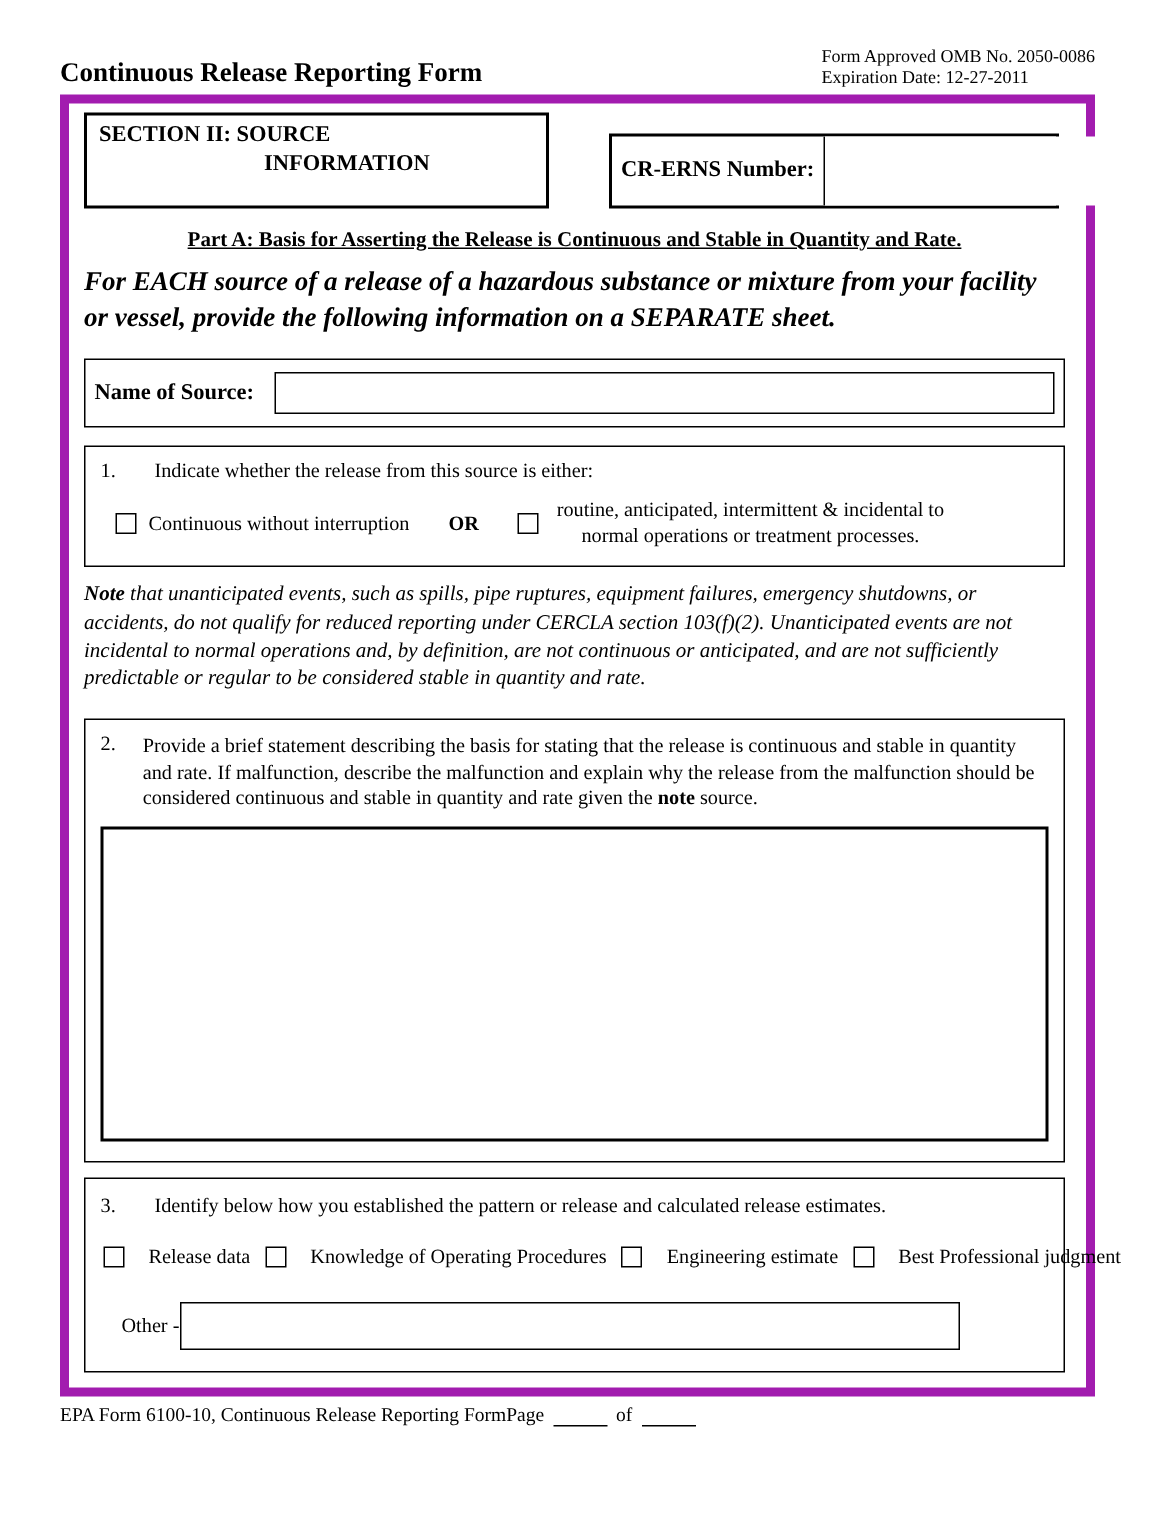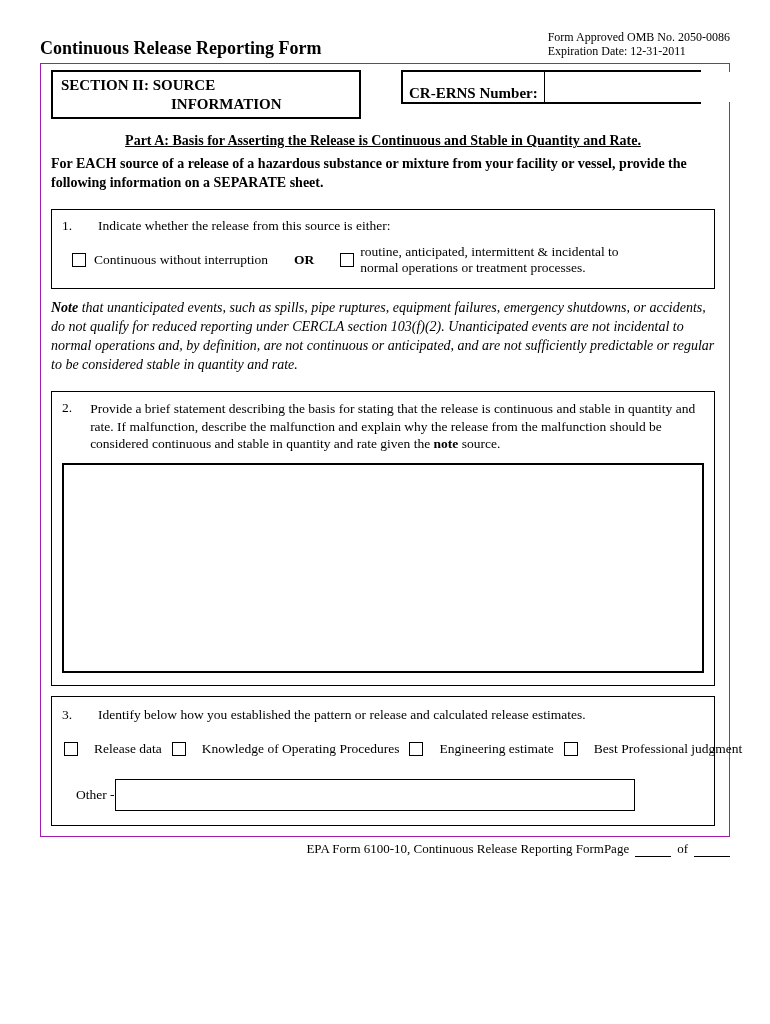--- a/index.html
+++ b/index.html
@@ -20,45 +20,45 @@
   .form-title {
     font-size: 18px;
     font-weight: bold;
   }
   .approval-block {
     font-size: 12px;
     line-height: 1.2;
     text-align: left;
   }
   .outer-frame {
-    border: 1px solid #a21caf;
+    border: 6px solid #a21caf;
     padding: 6px 14px 10px 10px;
   }
   .header-boxes {
     display: flex;
     gap: 40px;
     margin-bottom: 14px;
   }
   .section-box {
     border: 2px solid #000;
     padding: 4px 8px;
     width: 310px;
   }
   .section-label {
     font-weight: bold;
     font-size: 15px;
     line-height: 1.25;
   }
   .crerns-box {
     border: 2px solid #000;
     display: flex;
-    align-items: flex-end;
+    align-items: center;
     width: 300px;
-    height: 34px;
-    margin-top: 0;
+    height: 50px;
+    margin-top: 14px;
   }
   .crerns-label {
     font-weight: bold;
     font-size: 15px;
     padding: 0 6px;
     white-space: nowrap;
   }
   .crerns-input {
     border: none;
     border-left: 1px solid #000;
@@ -69,22 +69,23 @@
     font-size: 14px;
   }
   .part-a {
     font-weight: bold;
     text-decoration: underline;
     font-size: 14px;
     margin-bottom: 6px;
     text-align: center;
   }
   .instruction-italic {
-    font-weight: bold;
-    font-size: 14px;
+    font-style: italic;
+    font-weight: bold;
+    font-size: 18px;
     line-height: 1.35;
     margin-bottom: 16px;
   }
   .source-row {
     border: 1px solid #000;
     display: flex;
     align-items: center;
     padding: 8px 6px;
     margin-bottom: 12px;
   }
@@ -113,20 +114,21 @@
     margin-bottom: 10px;
     font-size: 13.5px;
   }
   .q-num { width: 18px; }
   .choice-row {
     display: flex;
     align-items: center;
     font-size: 13.5px;
     gap: 8px;
     padding-left: 10px;
+    text-align: center;
   }
   .cb {
     width: 14px;
     height: 14px;
     border: 1px solid #000;
     flex-shrink: 0;
     display: inline-block;
   }
   .or-label {
     font-weight: bold;
@@ -187,21 +189,21 @@
     border: 1px solid #000;
     height: 32px;
     flex: 1;
     max-width: 520px;
     font-family: inherit;
     font-size: 14px;
     padding: 0 4px;
   }
   .footer-row {
     display: flex;
-    justify-content: flex-end;
+    justify-content: flex-start;
     align-items: flex-end;
     font-size: 13px;
     margin-top: 4px;
   }
   .page-block {
     display: flex;
     align-items: flex-end;
     gap: 6px;
   }
   .page-slot {
@@ -211,40 +213,44 @@
     height: 14px;
   }
 </style>
 </head>
 <body>
 
 <div class="top-row">
   <div class="form-title">Continuous Release Reporting Form</div>
   <div class="approval-block">
     <div>Form Approved OMB No. 2050-0086</div>
-    <div>Expiration Date:  12-31-2011</div>
+    <div>Expiration Date:  12-27-2011</div>
   </div>
 </div>
 
 <div class="outer-frame">
 
   <div class="header-boxes">
     <div class="section-box">
       <div class="section-label">SECTION II:  SOURCE</div>
       <div class="section-label" style="padding-left:110px">INFORMATION</div>
     </div>
     <div class="crerns-box">
       <span class="crerns-label">CR-ERNS Number:</span>
       <input class="crerns-input" type="text" style="">
     </div>
   </div>
 
   <div class="part-a">Part A:  Basis for Asserting the Release is Continuous and Stable in Quantity and Rate.</div>
   <div class="instruction-italic">For EACH source of a release of a hazardous substance or mixture from your facility or vessel, provide the following information on a SEPARATE sheet.</div>
 
+  <div class="source-row">
+    <span class="source-label">Name of Source:</span>
+    <input class="source-input" type="text" style="">
+  </div>
 
   <div class="q-box">
     <div class="q-row">
       <span class="q-num">1.</span>
       <span>Indicate whether the release from this source is either:</span>
     </div>
     <div class="choice-row">
       <span class="cb"></span>
       <span>Continuous without interruption</span>
       <span class="or-label">OR</span>

